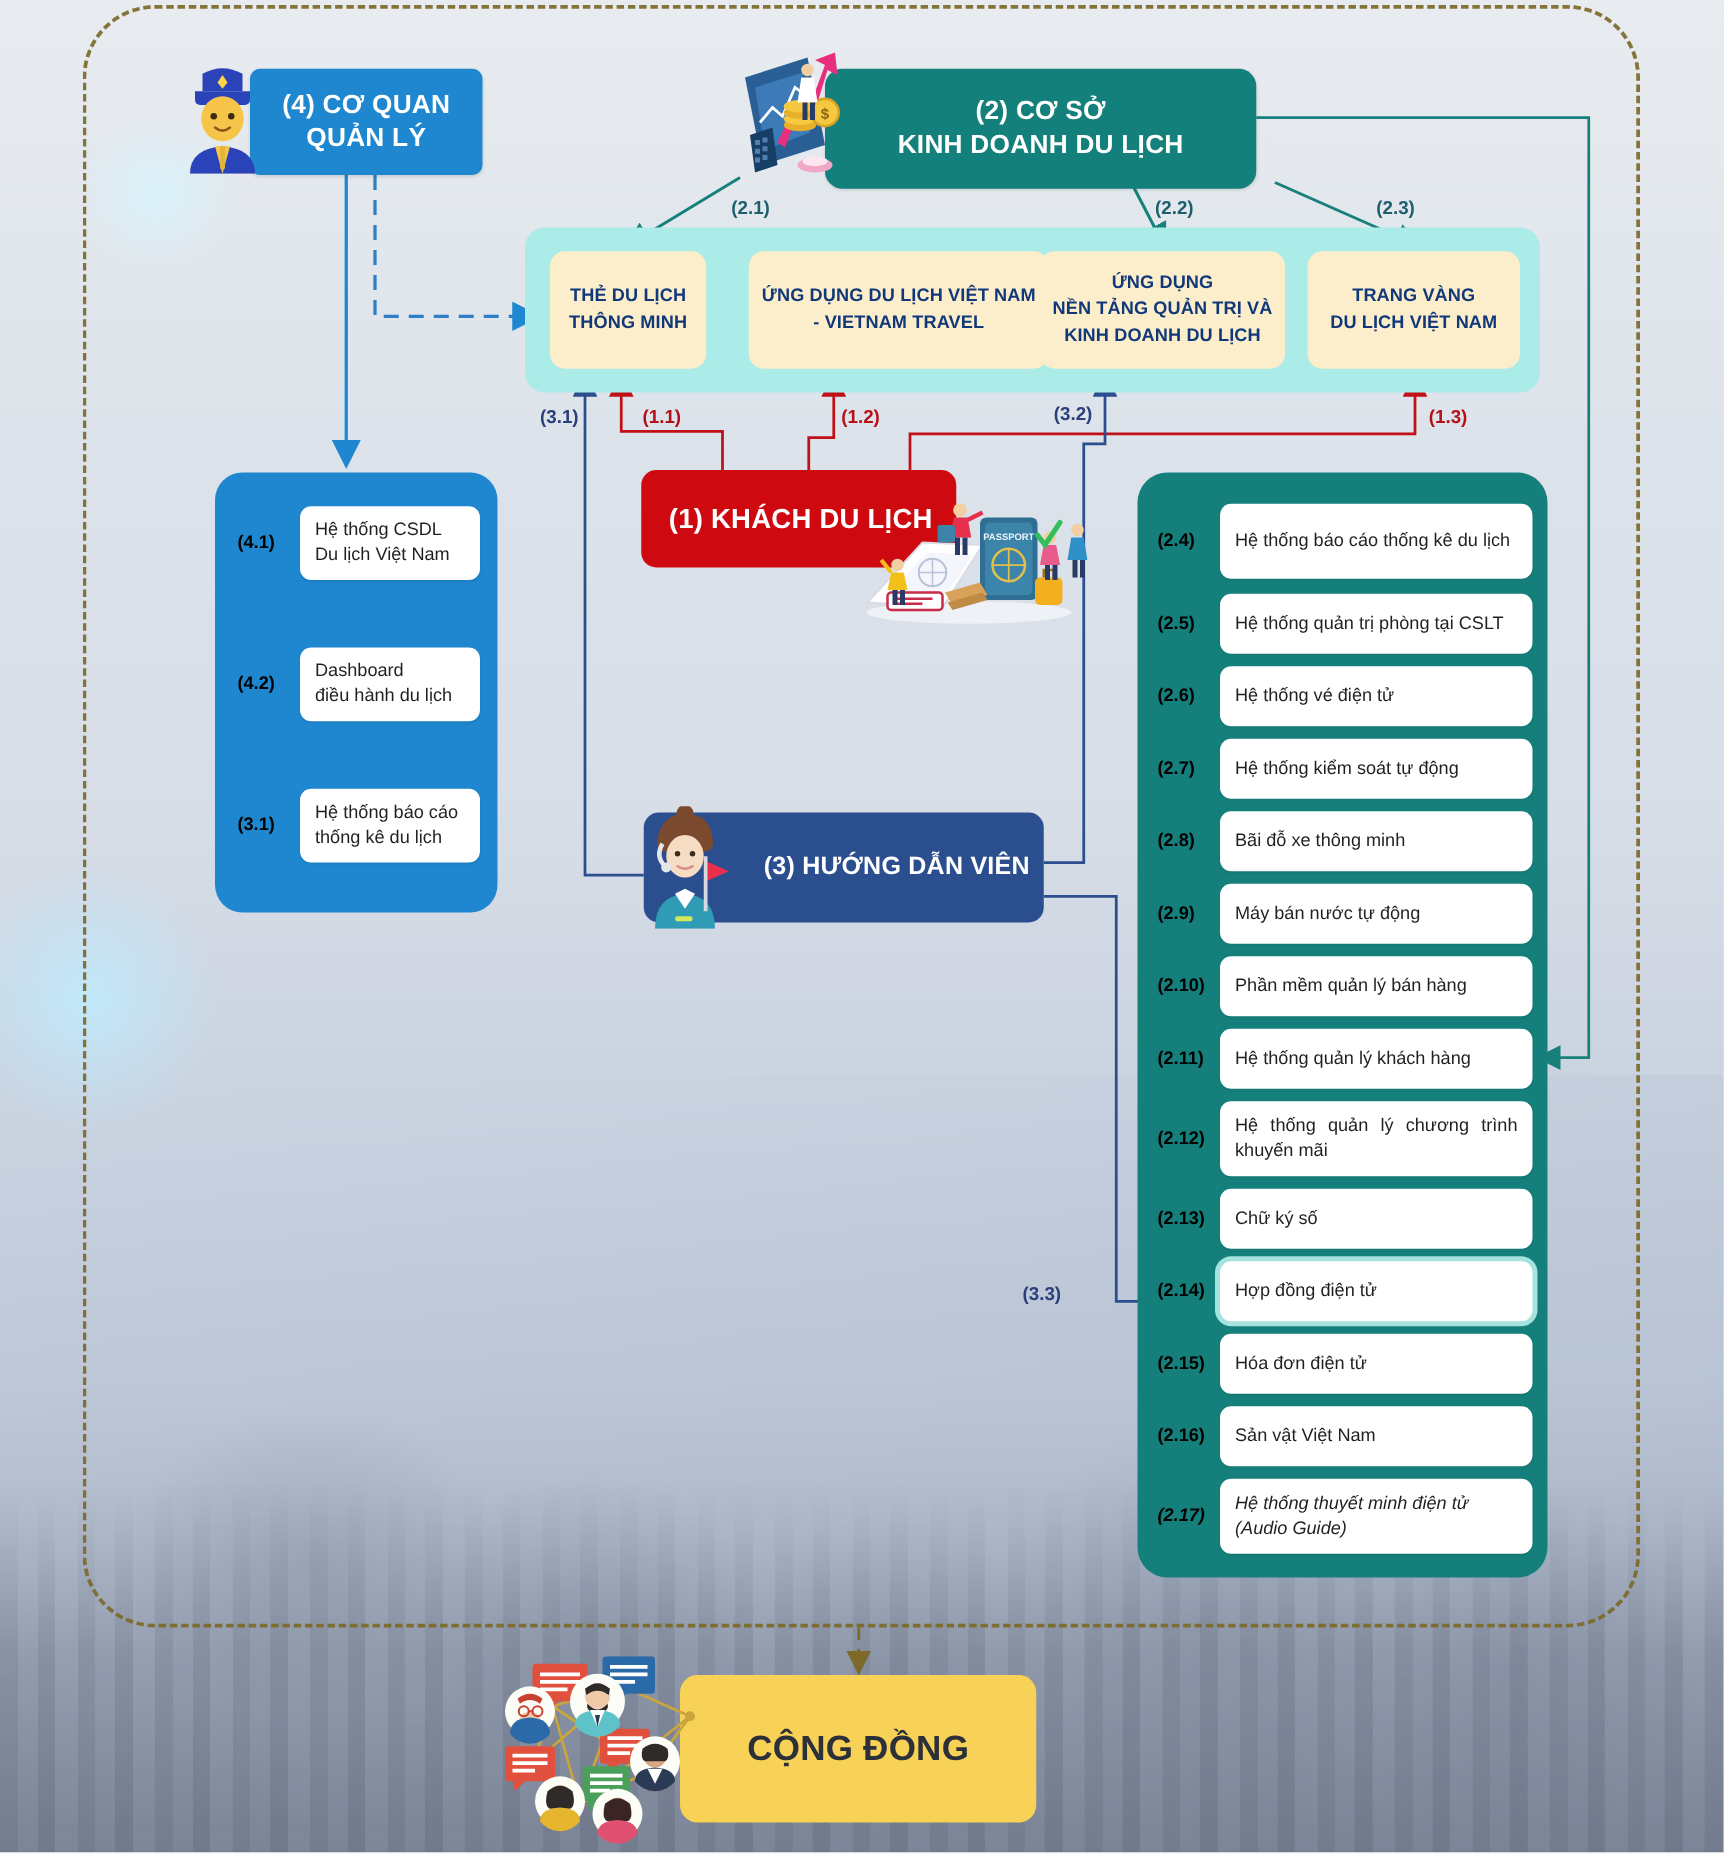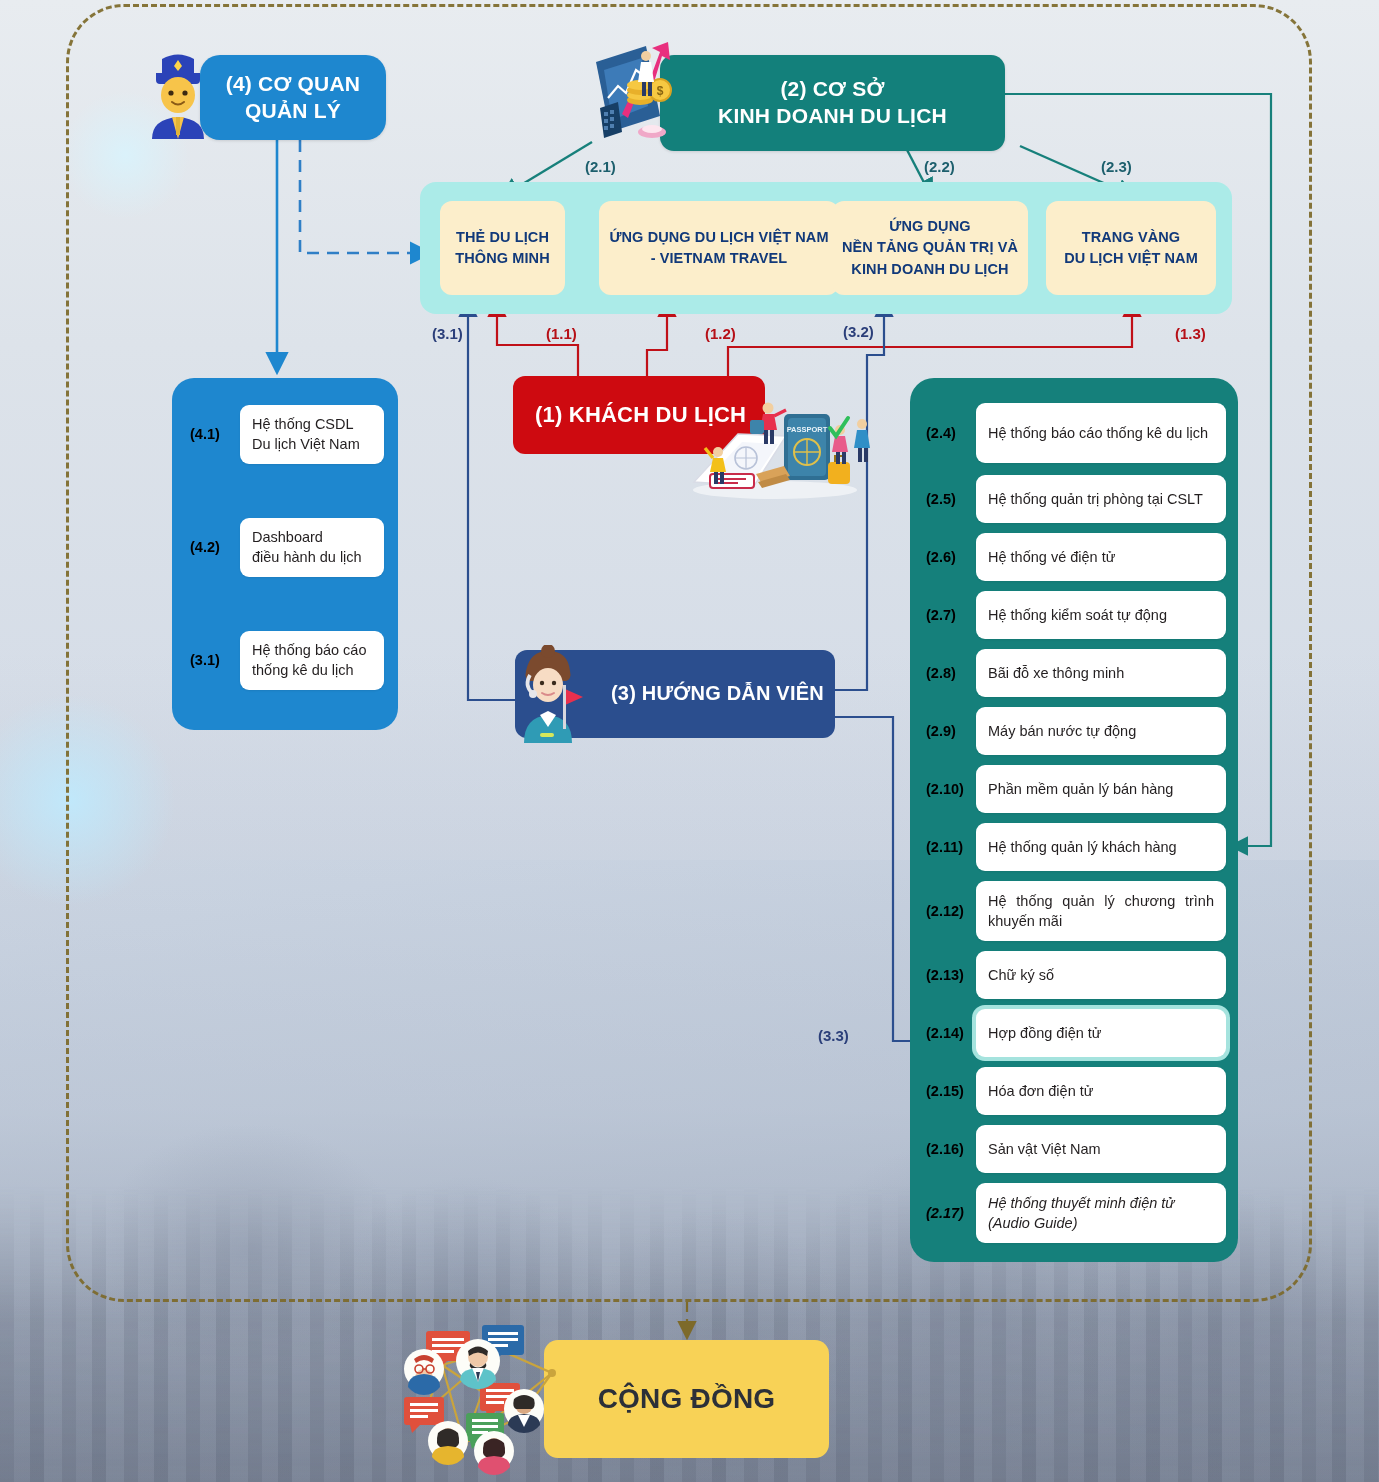--- a/index.html
+++ b/index.html
@@ -76,21 +76,21 @@
     font-weight: bold;
     line-height: 1.28;
     letter-spacing: .2px;
   }
 
   
   #node-agency {
     left: 200px; top: 55px; width: 186px; height: 85px;
     background: #1e87cf;
     font-size: 21px;
-    border-radius: 20px;
+    border-radius: 8px;
     box-shadow: 0 1px 3px rgba(0,0,0,.12);
   }
   .emoji-officer {
     position:absolute; left: 142px; top: 47px; width: 72px; height: 92px;
     font-size: 60px; line-height: 92px; text-align:center; z-index: 6;
   }
 
   
   #node-business {
     left: 660px; top: 55px; width: 345px; height: 96px;
@@ -210,21 +210,21 @@
   }
 
   
   .conn-label {
     position: absolute;
     font-size: 15px;
     font-weight: bold;
     white-space: nowrap;
   }
   .lbl-teal { color: #1d5f6d; }
-  .lbl-red  { color: #b61017; margin-left: 32px; }
+  .lbl-red  { color: #b61017; }
   .lbl-blue { color: #2b3f7a; }
 
   svg.wires { position:absolute; left:0; top:0; width:1379px; height:1482px; overflow:visible; }
 </style>
 </head>
 <body>
 
 <div id="stage">
 
   <div class="bg-layer">

